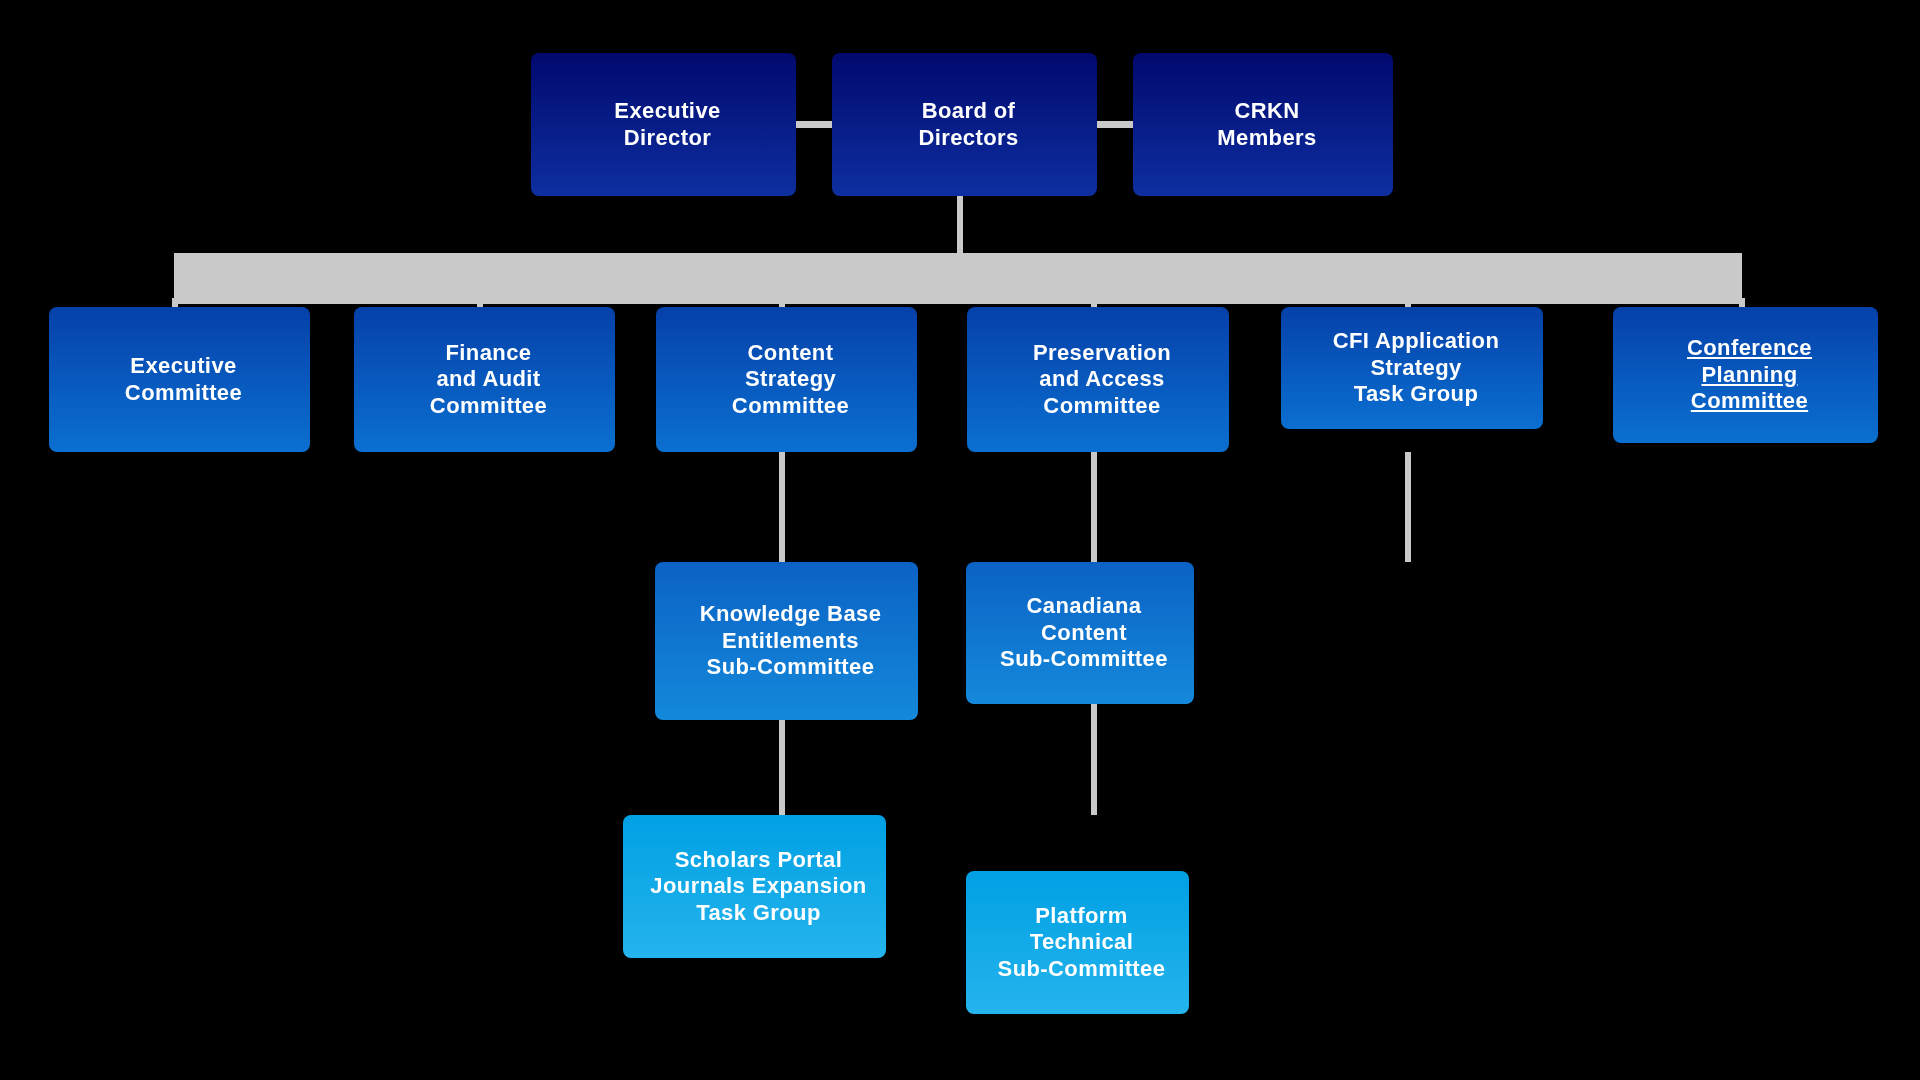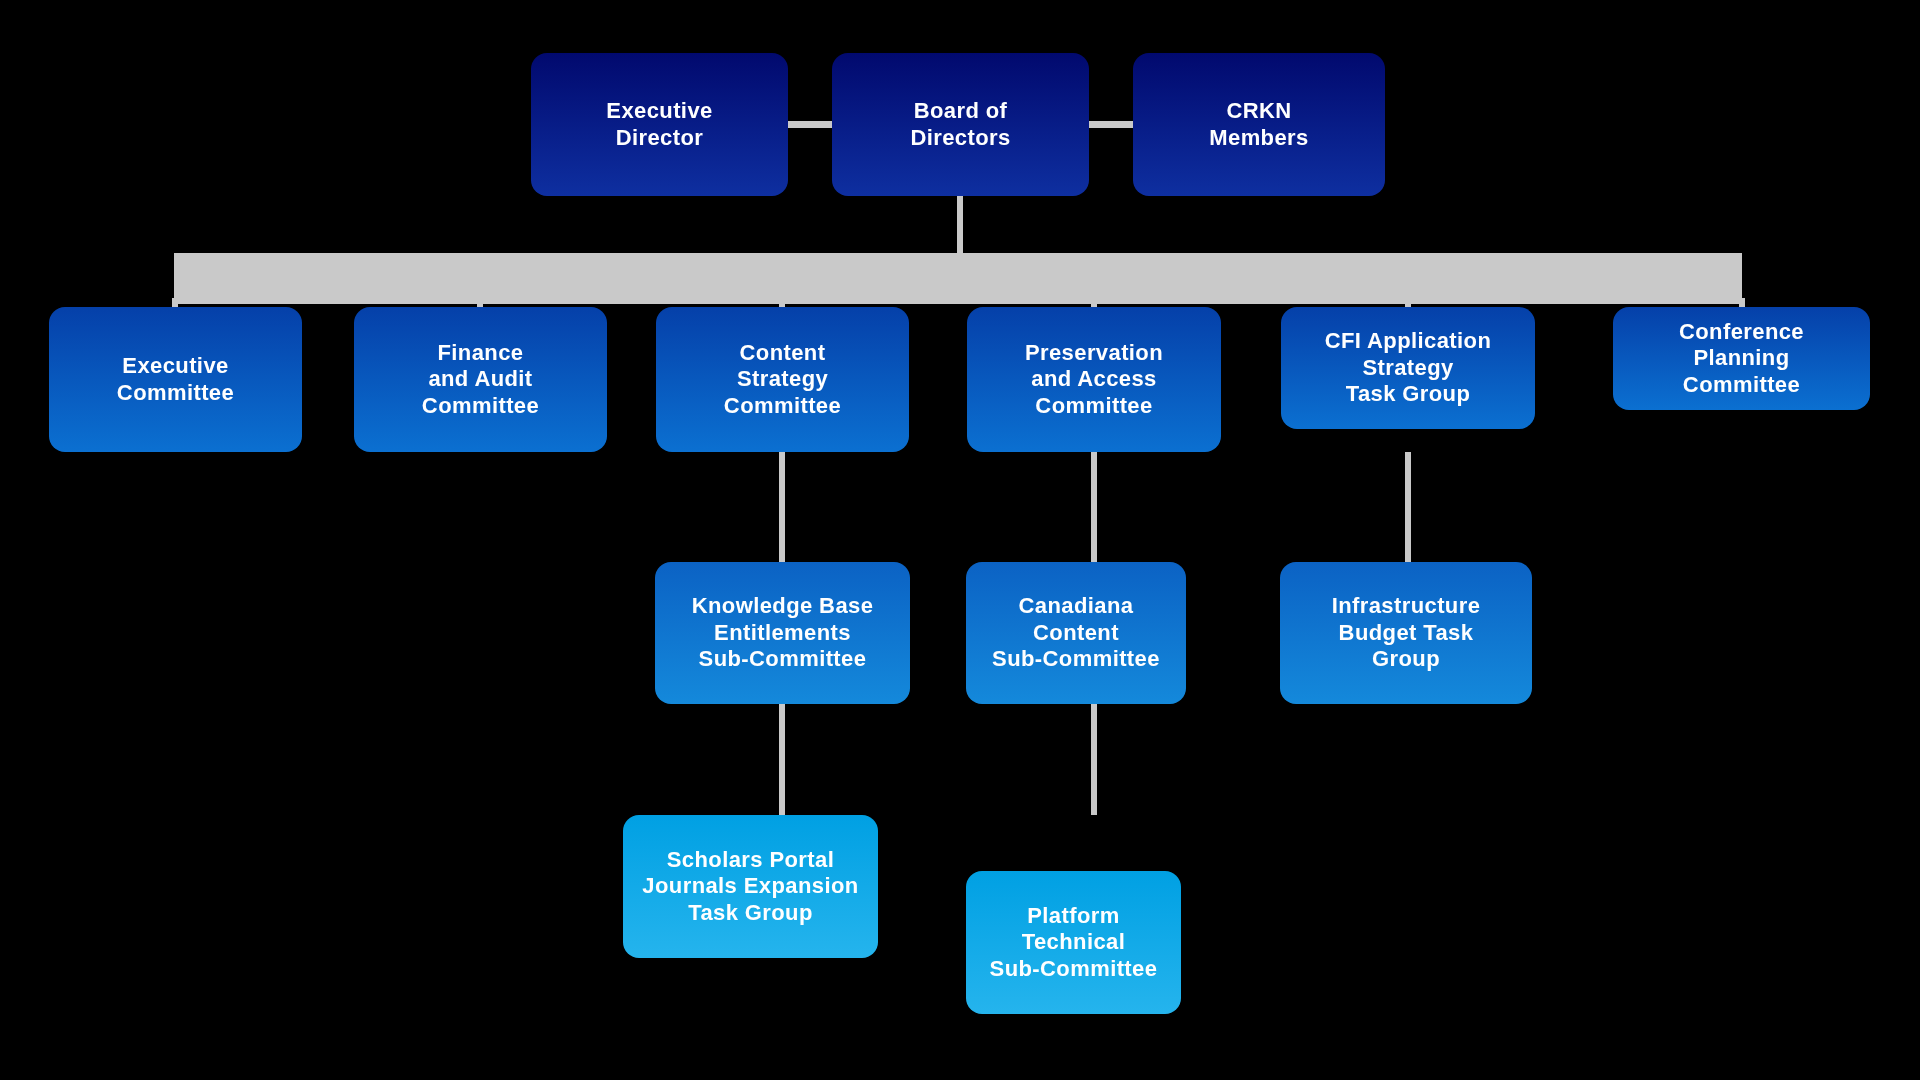--- a/index.html
+++ b/index.html
@@ -12,31 +12,32 @@
     overflow: hidden;
   }
   .stage {
     position: relative;
     width: 1920px;
     height: 1080px;
     background: var(--bg, #000000);
   }
   .node {
     position: absolute;
-    border-radius: 16px;
+    border-radius: 8px;
     display: flex;
     align-items: center;
     justify-content: center;
     text-align: center;
     color: var(--node-text, #FFFFFF);
     font-weight: bold;
     font-size: 22px;
     line-height: 1.2;
     letter-spacing: 0.4px;
     white-space: pre-line;
+    padding-left: 8px;
   }
   .l1 { background: linear-gradient(180deg, var(--l1-top, #01096E) 0%, var(--l1-bottom, #0E2FA0) 100%); }
   .l2 { background: linear-gradient(180deg, var(--l2-top, #0540A9) 0%, var(--l2-bottom, #0B70D1) 100%); }
   .l3 { background: linear-gradient(180deg, var(--l3-top, #0B62C4) 0%, var(--l3-bottom, #1489DB) 100%); }
   .l4 { background: linear-gradient(180deg, var(--l4-top, #00A0E3) 0%, var(--l4-bottom, #25B4ED) 100%); }
   .conn {
     position: absolute;
     background: var(--conn, #C9C9C9);
   }
 </style>
@@ -93,40 +94,35 @@
   <div class="node l2" style="left:967px; top:307px; width:254px; height:145px;">
     <span>Preservation
 and Access
 Committee</span>
   </div>
   <div class="node l2" style="left:1281px; top:307px; width:254px; height:122px;">
     <span>CFI Application
 Strategy
 Task Group</span>
   </div>
-  <div class="node l2" style="left:1613px; top:307px; width:257px; height:103px;">
+  <div class="node l2" style="left:1613px; top:307px; width:257px; height:136px;text-decoration:underline;">
     <span>Conference
 Planning
 Committee</span>
   </div>
 
-  <div class="node l3" style="left:655px; top:562px; width:255px; height:142px;">
+  <div class="node l3" style="left:655px; top:562px; width:255px; height:158px;">
     <span>Knowledge Base
 Entitlements
 Sub-Committee</span>
   </div>
   <div class="node l3" style="left:966px; top:562px; width:220px; height:142px;">
     <span>Canadiana
 Content
 Sub-Committee</span>
-  </div>
-  <div class="node l3" style="left:1280px; top:562px; width:252px; height:142px;">
-    <span>Infrastructure
-Budget Task
-Group</span>
   </div>
 
   <div class="node l4" style="left:623px; top:815px; width:255px; height:143px;">
     <span>Scholars Portal
 Journals Expansion
 Task Group</span>
   </div>
   <div class="node l4" style="left:966px; top:855px; width:215px; height:143px;margin-top:16px;">
     <span>Platform
 Technical

